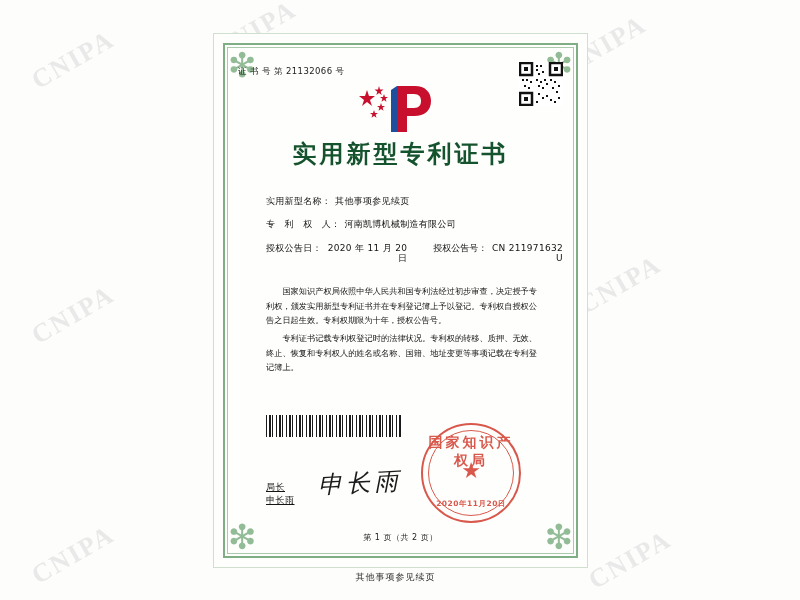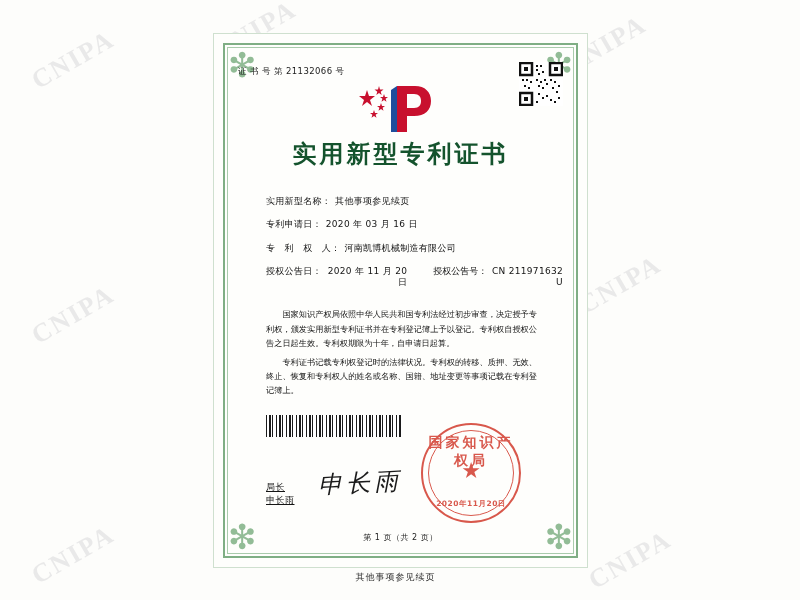--- a/index.html
+++ b/index.html
@@ -353,37 +353,33 @@
       </div>
 
       <div class="title">实用新型专利证书</div>
 
       <div class="fields">
         <div class="field-row">
           <span class="field-label">实用新型名称：</span>
           <span class="field-value">其他事项参见续页</span>
         </div>
         <div class="field-row">
-          <span class="field-label">专利申请日：</span>
-          <span class="field-value">2020 年 03 月 16 日</span>
-        </div>
-        <div class="field-row">
           <span class="field-label">专　利　权　人：</span>
           <span class="field-value">河南凯博机械制造有限公司</span>
         </div>
         <div class="field-row dual">
           <span class="field-label">授权公告日：</span>
           <span class="field-value">2020 年 11 月 20 日</span>
           <span class="field-label2">授权公告号：</span>
           <span class="field-value">CN 211971632 U</span>
         </div>
       </div>
 
       <div class="para">
-        <p>国家知识产权局依照中华人民共和国专利法经过初步审查，决定授予专利权，颁发实用新型专利证书并在专利登记簿上予以登记。专利权自授权公告之日起生效。专利权期限为十年，自申请日起算。</p>
+        <p>国家知识产权局依照中华人民共和国专利法经过初步审查，决定授予专利权，颁发实用新型专利证书并在专利登记簿上予以登记。专利权自授权公告之日起生效。专利权期限为十年，授权公告号。</p>
         <p>专利证书记载专利权登记时的法律状况。专利权的转移、质押、无效、终止、恢复和专利权人的姓名或名称、国籍、地址变更等事项记载在专利登记簿上。</p>
       </div>
 
       <div class="barcode"></div>
 
       <div class="signature-block">
         <div>局长</div>
         <div>申长雨</div>
       </div>
       <div class="handwriting">申长雨</div>

